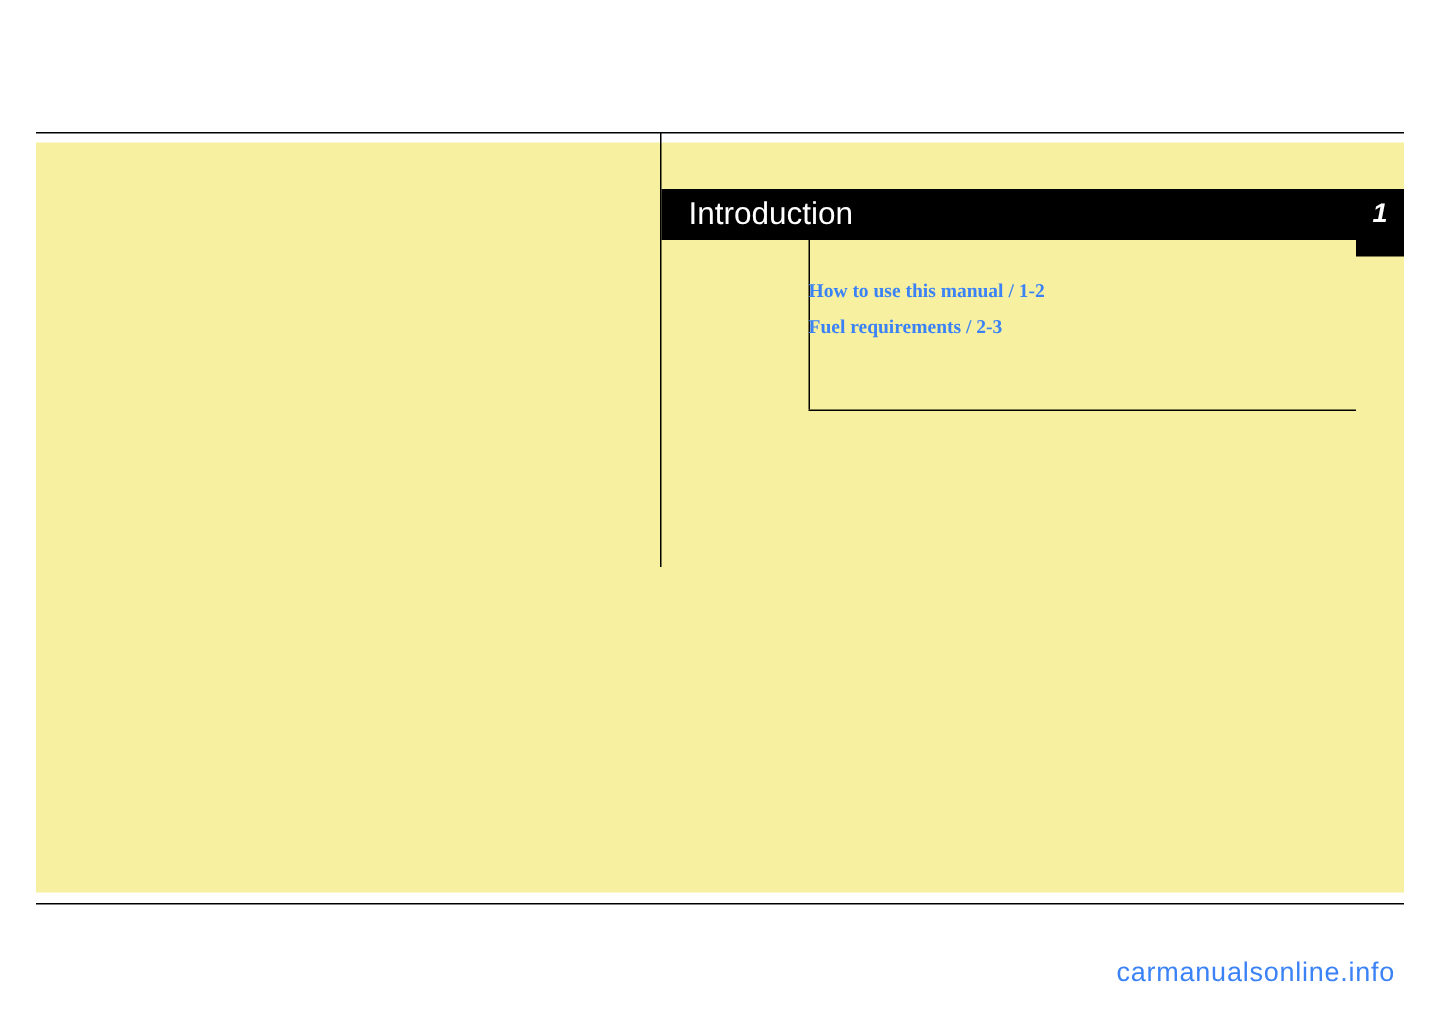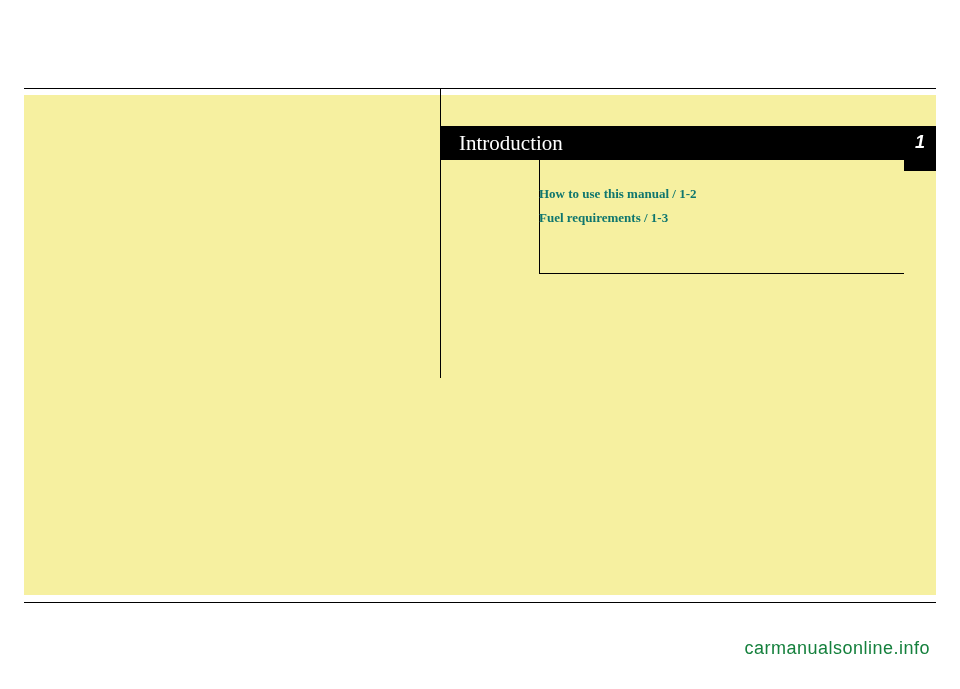--- a/index.html
+++ b/index.html
@@ -60,21 +60,20 @@
       height: 34px;
       background: #000;
       display: flex;
       align-items: center;
       padding-left: 18px;
     }
     .chapter-title {
       color: #fff;
       font-size: 21px;
       font-weight: 400;
-      font-family: Liberation Serif, serif;
     }
     .chapter-number-box {
       position: absolute;
       top: 126px;
       right: 24px;
       width: 32px;
       height: 45px;
       background: #000;
       display: flex;
       align-items: flex-start;
@@ -89,21 +88,21 @@
     }
     .toc-container {
       position: absolute;
       top: 186px;
       left: 539px;
       right: 56px;
     }
     .toc-item {
       font-size: 13px;
       font-weight: bold;
-      color: #0f766e;
+      color: #3b82f6;
       margin-bottom: 8px;
       font-family: Georgia, 'Times New Roman', serif;
     }
     .toc-bottom-rule {
       position: absolute;
       top: 273px;
       left: 539px;
       right: 56px;
       height: 1px;
       background: #000;
@@ -114,21 +113,21 @@
       left: 539px;
       width: 1px;
       height: 113px;
       background: #000;
     }
     .watermark {
       position: absolute;
       bottom: 30px;
       right: 30px;
       font-size: 18px;
-      color: #15803d;
+      color: #3b82f6;
       font-family: Arial, sans-serif;
       letter-spacing: 0.5px;
     }
   </style>
 </head>
 <body>
 
 <div class="page-container">
   <div class="top-rule"></div>
   <div class="yellow-panel"></div>
@@ -138,21 +137,21 @@
     <span class="chapter-title">Introduction</span>
   </div>
   <div class="chapter-number-box">
     <span class="chapter-number">1</span>
   </div>
 
   <div class="toc-left-rule"></div>
 
   <div class="toc-container">
     <div class="toc-item">How to use this manual / 1-2</div>
-    <div class="toc-item">Fuel requirements / 1-3</div>
+    <div class="toc-item">Fuel requirements / 2-3</div>
   </div>
 
   <div class="toc-bottom-rule"></div>
 
   <div class="bottom-rule"></div>
 
   <div class="watermark">carmanualsonline.info</div>
 </div>
 
 </body></html>

